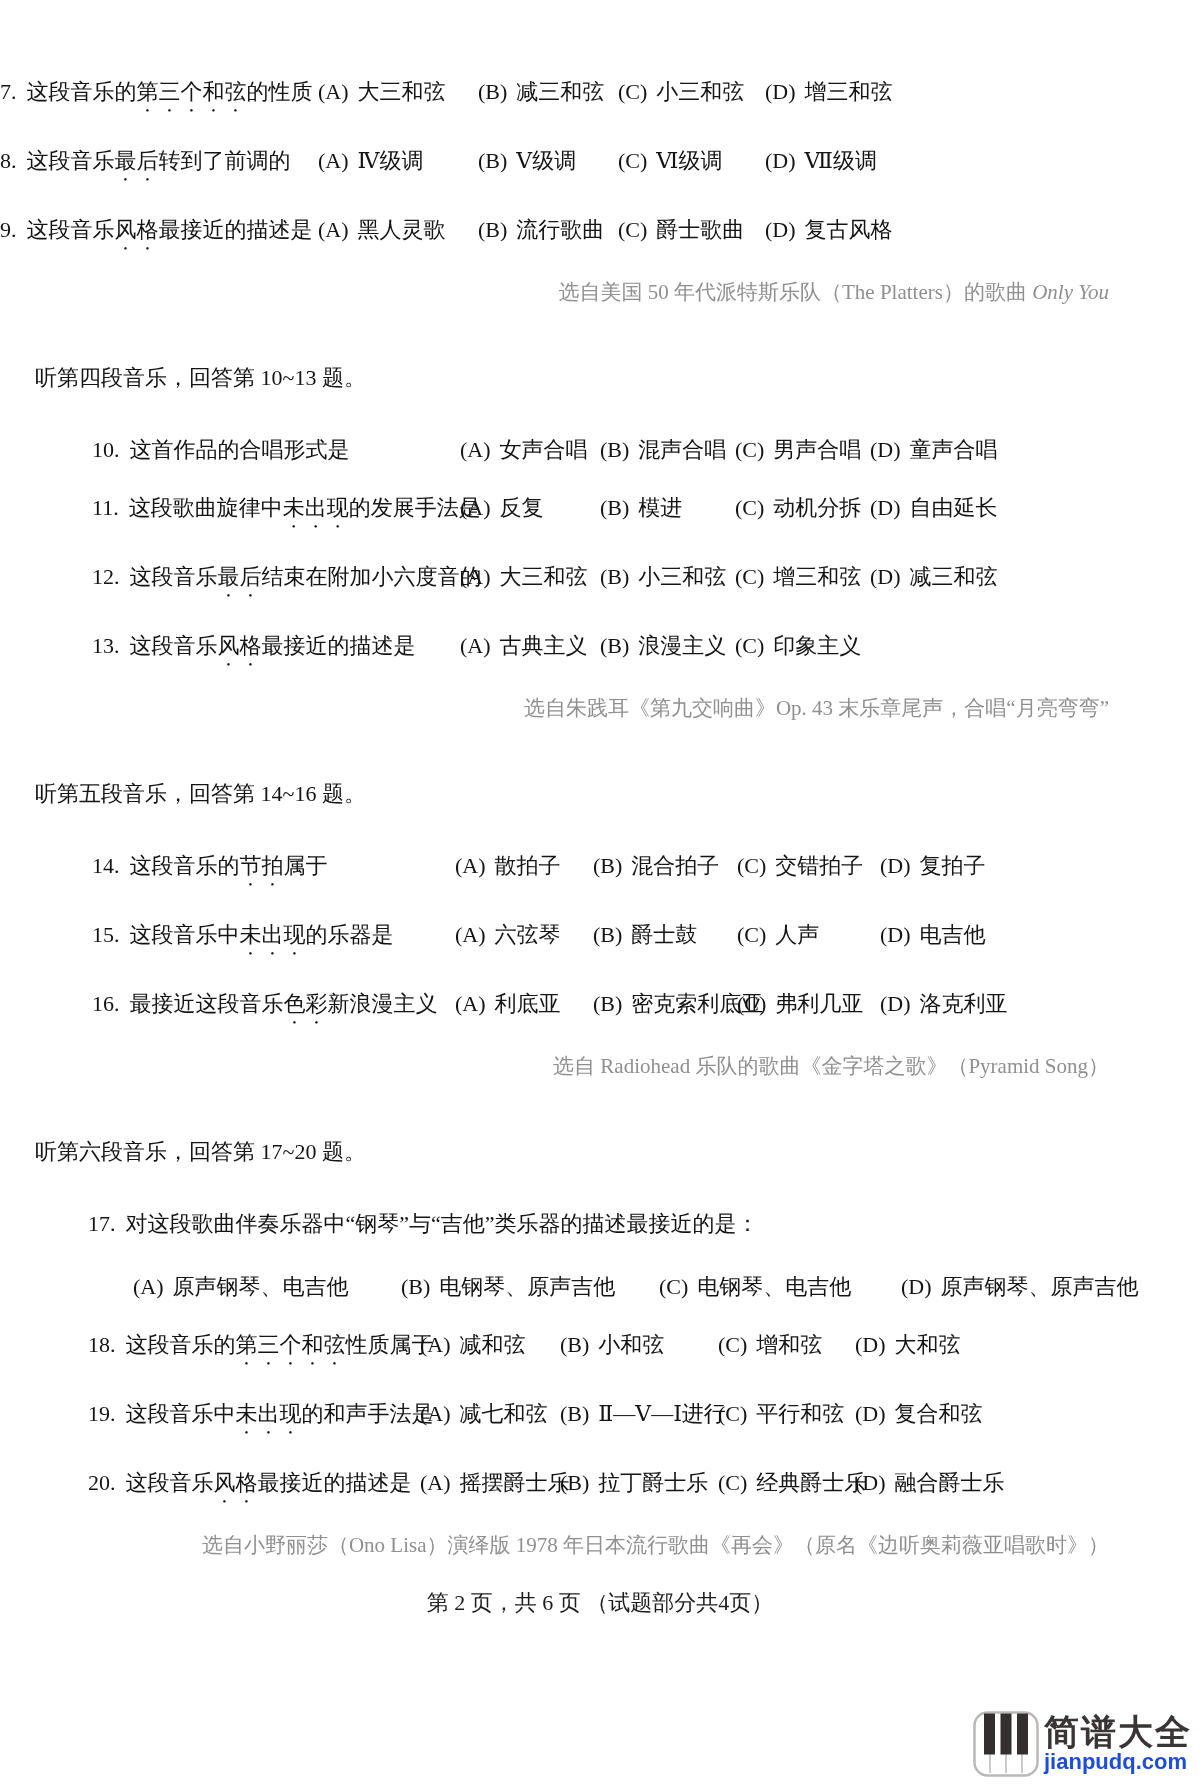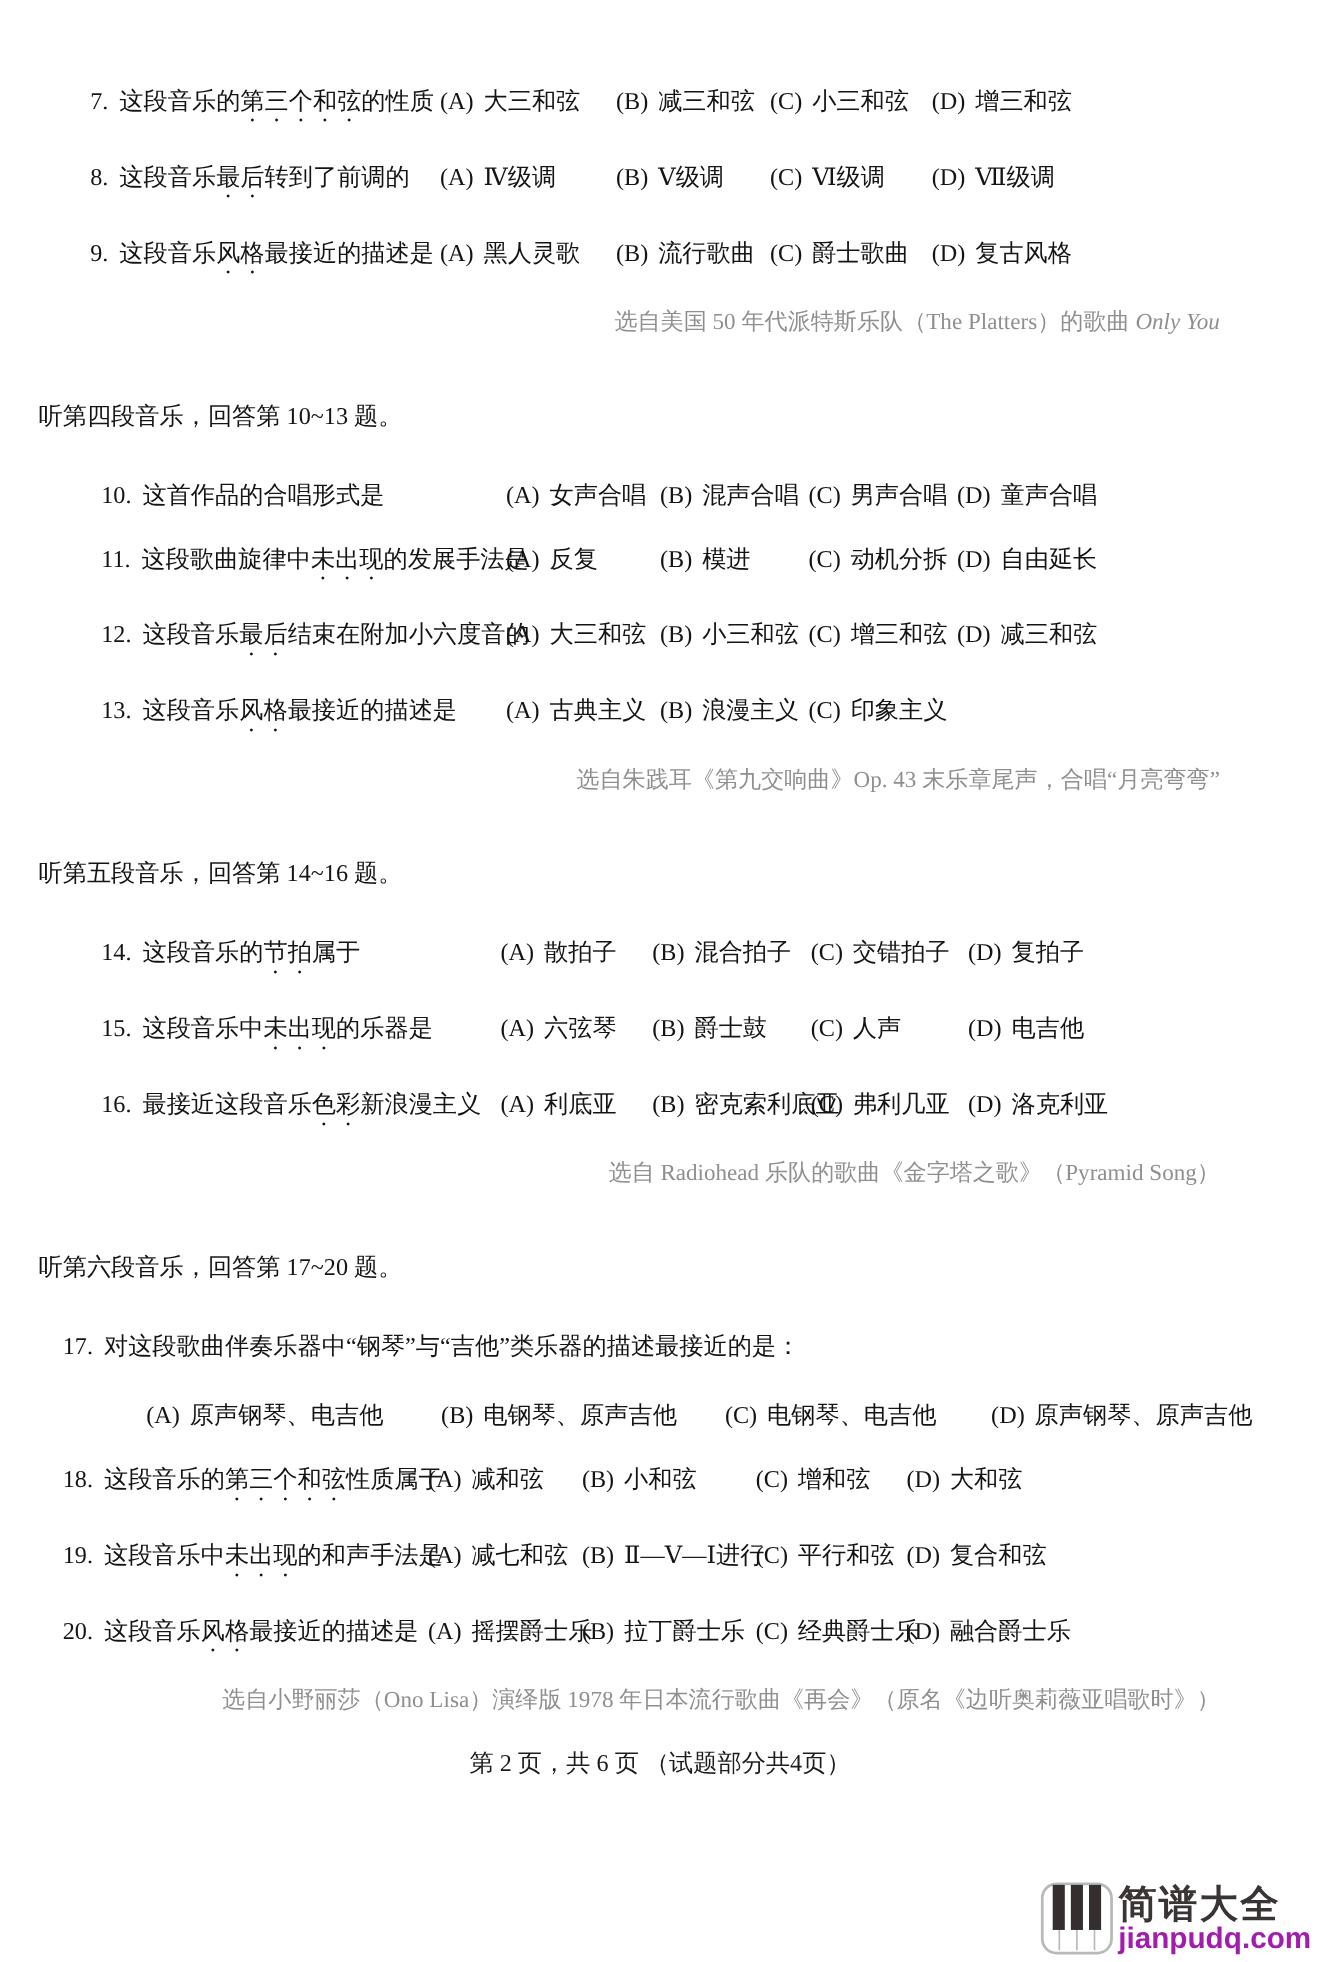--- a/index.html
+++ b/index.html
@@ -5,24 +5,24 @@
   html,body{margin:0;padding:0;}
   body{
     width:1200px;height:1784px;background:#ffffff;
     font-family:"Liberation Serif","DejaVu Serif",serif;
     color:#141414;position:relative;overflow:hidden;
   }
   .page{position:relative;width:1200px;height:1784px;}
   .content{padding-top:78px;font-size:22px;}
   
   .q{display:grid;align-items:baseline;line-height:27px;margin-bottom:31px;}
-  .sec-0 .q{grid-template-columns:318px 160px 140px 147px auto;padding-left:82px;}
+  .sec-0 .q{grid-template-columns:318px 160px 140px 147px auto;}
   .sec-1 .q{grid-template-columns:368px 140px 135px 135px auto;padding-left:92px;}
   .sec-2 .q{grid-template-columns:363px 138px 144px 143px auto;padding-left:92px;}
-  .sec-3 .q{grid-template-columns:332px 140px 158px 137px auto;padding-left:57px;}
+  .sec-3 .q{grid-template-columns:332px 140px 158px 137px auto;padding-left:88px;}
   .q-stacked{display:block;margin-bottom:36px;}
   .opts-row{display:grid;grid-template-columns:268px 258px 242px auto;align-items:baseline;
             padding-left:133px;line-height:27px;margin-bottom:31px;}
   .stem{white-space:nowrap;}
   .num{padding-right:10px;}
   .opt{white-space:nowrap;}
   .opt-label{padding-right:9px;}
   
   .em{
     -webkit-text-emphasis:filled dot;-webkit-text-emphasis-position:under right;
@@ -33,21 +33,21 @@
   .source{line-height:27px;margin:-6px 0 0;text-align:right;padding-right:91px;
           color:#8f8f8f;font-size:21px;}
   .footer{margin-top:30px;text-align:center;font-size:22px;color:#1c1c1c;line-height:27px;}
   
   .watermark{position:absolute;right:8px;bottom:6px;display:flex;align-items:center;}
   .wm-icon{width:68px;height:68px;flex:0 0 auto;}
   .wm-text{margin-left:4px;}
   .wm-title{font-family:"Liberation Sans","DejaVu Sans",sans-serif;font-weight:bold;
             font-size:35px;line-height:36px;color:#3a3434;letter-spacing:2px;}
   .wm-url{font-family:"Liberation Sans","DejaVu Sans",sans-serif;font-weight:bold;
-          font-size:27px;line-height:24px;color:#a21caf;}
+          font-size:22px;line-height:24px;color:#1d4ed8;}
 </style>
 </head>
 <body>
 
 <div class="page">
 
   <main class="content">
       <section class="sec sec-0">
         <div class="q">
           <div class="stem"><span class="num">7.</span><span>这段音乐的</span><span class="em">第三个和弦</span><span>的性质</span></div>

